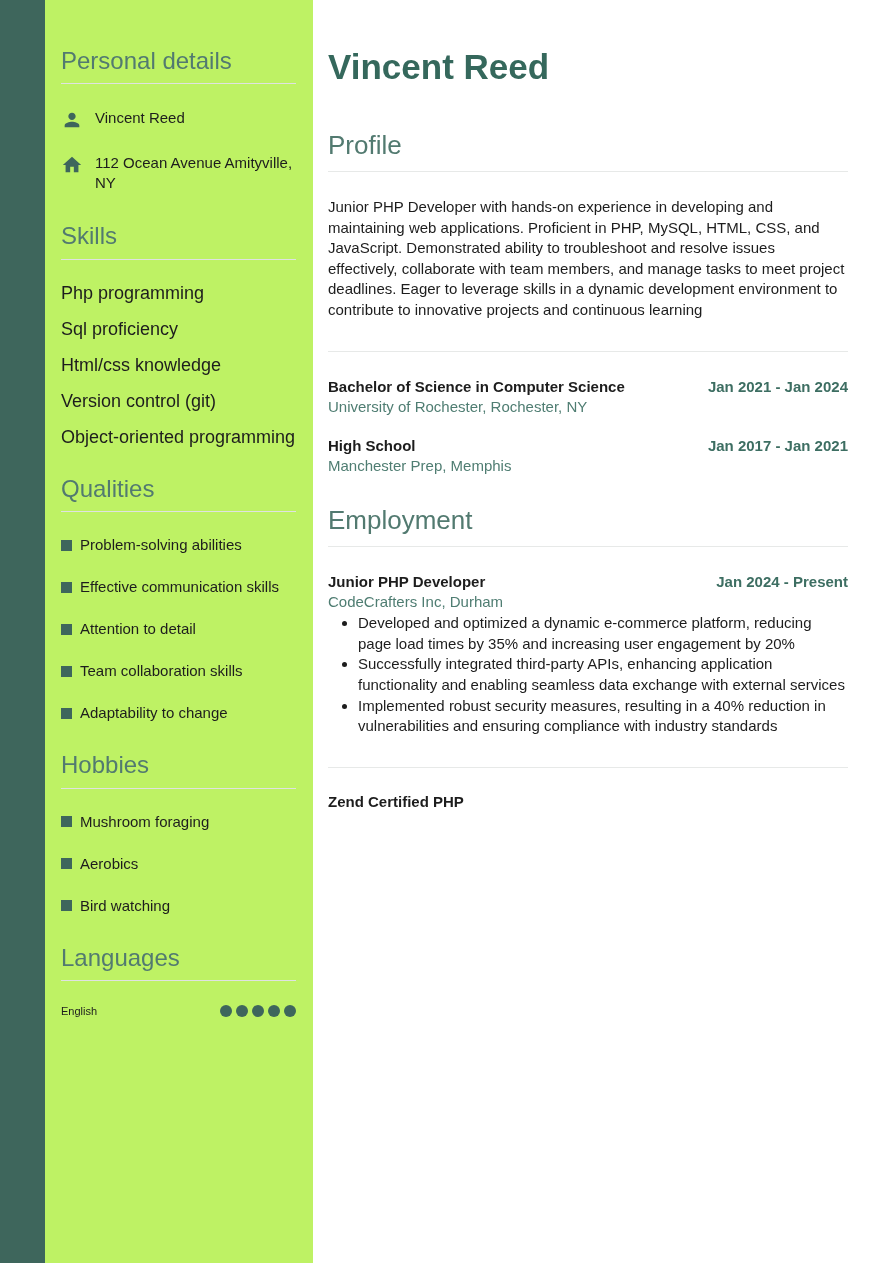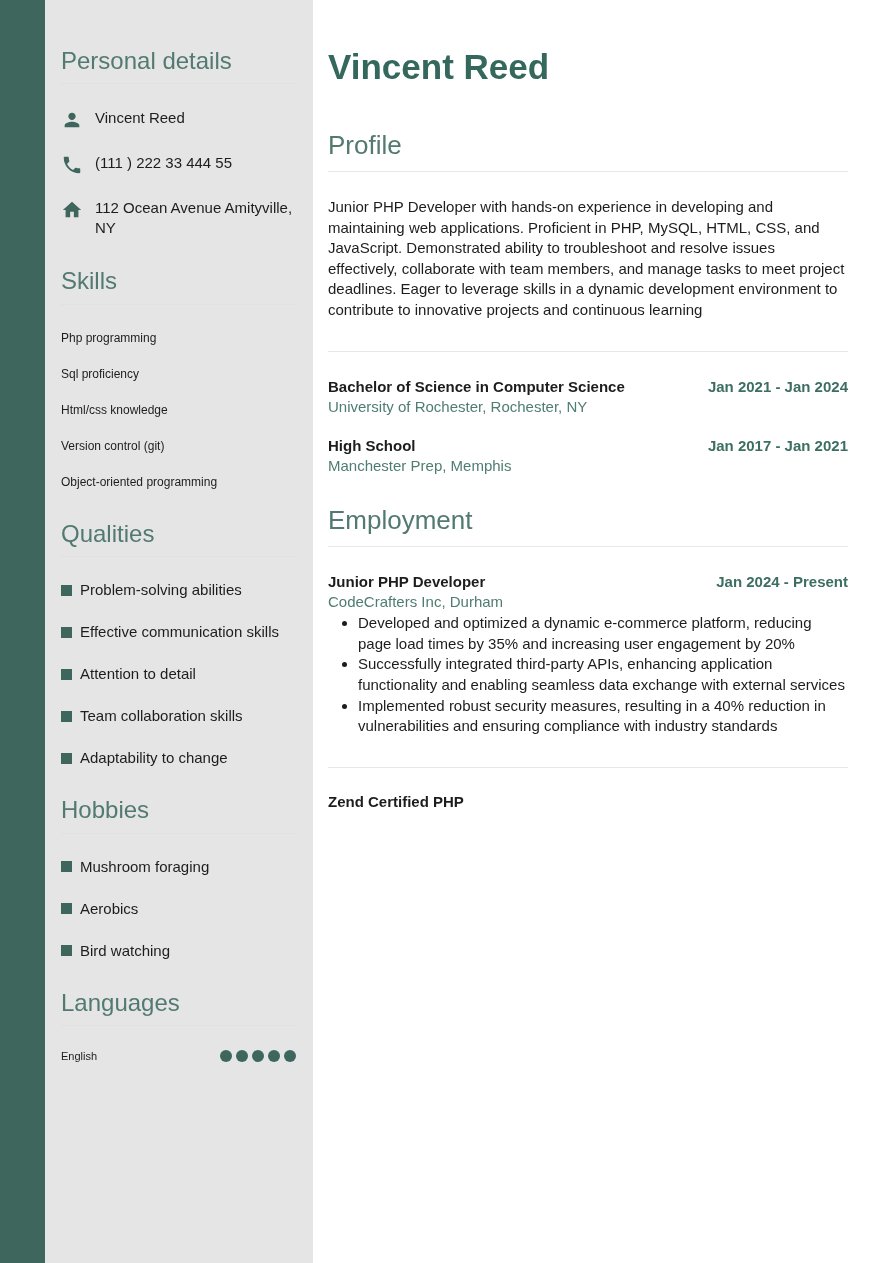--- a/index.html
+++ b/index.html
@@ -5,32 +5,32 @@
   html,body{margin:0;padding:0;}
   body{
     width:893px;height:1263px;position:relative;background:#ffffff;
     font-family:"Liberation Sans", sans-serif;color:#1d1d1d;overflow:hidden;
   }
   
   .accent-stripe{position:absolute;left:0;top:0;width:45px;height:100%;background:#3e665c;}
   
   .sidebar{
     position:absolute;left:45px;top:0;width:268px;height:100%;
-    background:#e5e5e5;box-sizing:border-box;padding:48px 17px 0 16px;
+    background:#bef264;box-sizing:border-box;padding:48px 17px 0 16px;
   }
   .side-heading{
     font-size:24px;font-weight:400;color:#527a70;margin:0 0 9px 0;line-height:1.1;
   }
   .side-divider{border:none;border-top:1px solid #dfe2e1;margin:0 0 24px 0;}
   .side-section{margin-bottom:30px;}
   .contact-row{display:flex;align-items:flex-start;margin-bottom:22px;}
   .contact-icon{width:22px;height:22px;flex:0 0 22px;margin-right:12px;margin-top:1px;}
   .contact-icon svg{width:22px;height:22px;fill:#3e665c;display:block;}
   .contact-text{font-size:15px;line-height:20px;color:#1d1d1d;}
-  .plain-item{font-size:12px;line-height:18px;margin-bottom:18px;color:#1d1d1d;}
+  .plain-item{font-size:18px;line-height:18px;margin-bottom:18px;color:#1d1d1d;}
   .bullet-item{display:flex;align-items:center;margin-bottom:24px;}
   .sq{width:11px;height:11px;background:#3e665c;flex:0 0 11px;margin-right:8px;}
   .bullet-item .txt{font-size:15px;line-height:18px;color:#1d1d1d;text-align:center;}
   .lang-row{display:flex;align-items:center;justify-content:space-between;margin-top:2px;}
   .lang-name{font-size:11px;color:#1d1d1d;}
   .dots{display:flex;gap:4px;}
   .dot{width:12px;height:12px;border-radius:50%;background:#3e665c;}
   
   .main{
     position:absolute;left:313px;top:0;width:580px;height:100%;
@@ -64,28 +64,20 @@
       <span class="contact-icon">
         <svg viewBox="0 0 24 24">
             <path d="M12 12c2.21 0 4-1.79 4-4s-1.79-4-4-4-4 1.79-4 4 1.79 4 4 4zm0 2c-2.67 0-8 1.34-8 4v2h16v-2c0-2.66-5.33-4-8-4z"></path>
           </svg>
       </span>
       <span class="contact-text">Vincent Reed</span>
     </div>
     <div class="contact-row">
       <span class="contact-icon">
         <svg viewBox="0 0 24 24">
-            <path d="M6.62 10.79c1.44 2.83 3.76 5.14 6.59 6.59l2.2-2.2c.27-.27.67-.36 1.02-.24 1.12.37 2.33.57 3.57.57.55 0 1 .45 1 1V20c0 .55-.45 1-1 1-9.39 0-17-7.61-17-17 0-.55.45-1 1-1h3.5c.55 0 1 .45 1 1 0 1.25.2 2.45.57 3.57.11.35.03.74-.25 1.02l-2.21 2.2z"></path>
-          </svg>
-      </span>
-      <span class="contact-text">(111 ) 222 33 444 55</span>
-    </div>
-    <div class="contact-row">
-      <span class="contact-icon">
-        <svg viewBox="0 0 24 24">
             <path d="M10 20v-6h4v6h5v-8h3L12 3 2 12h3v8z"></path>
           </svg>
       </span>
       <span class="contact-text">112 Ocean Avenue Amityville, NY</span>
     </div>
   </div>
 
   <div class="side-section">
     <h2 class="side-heading">Skills</h2>
     <hr class="side-divider">

